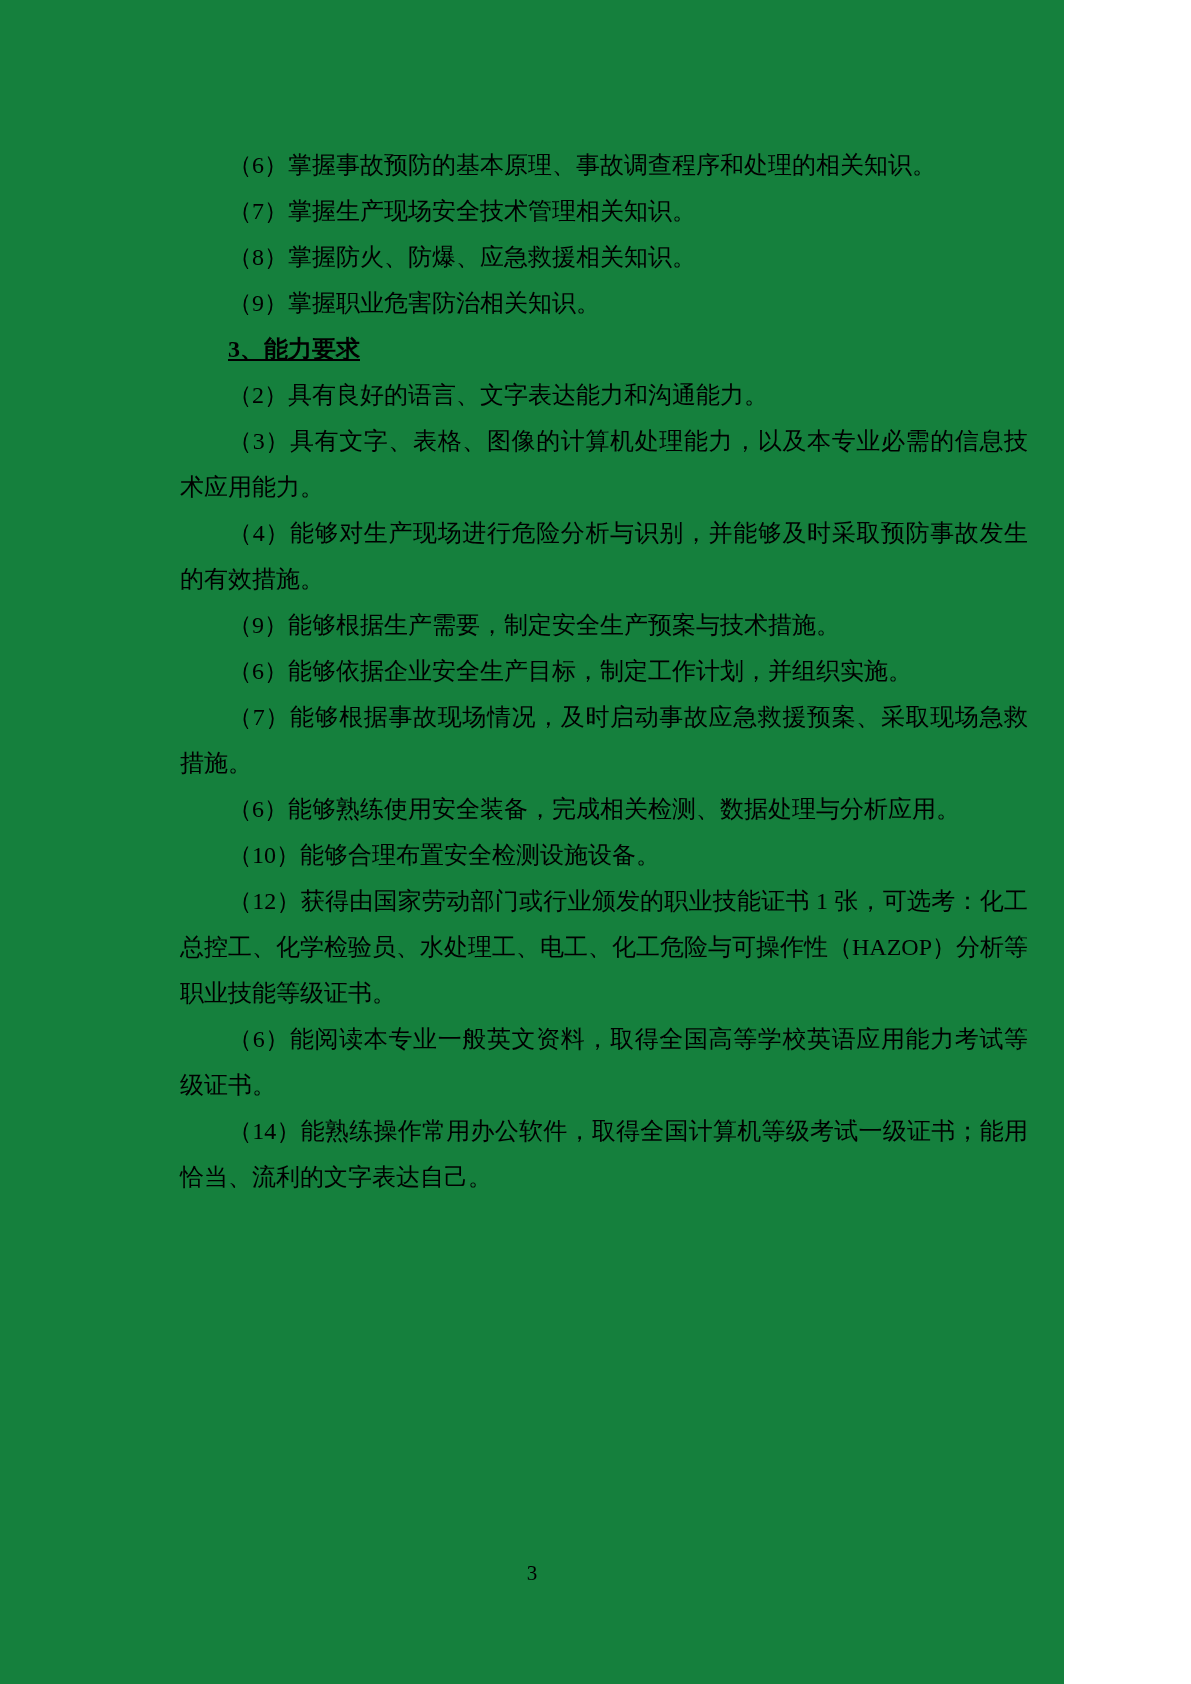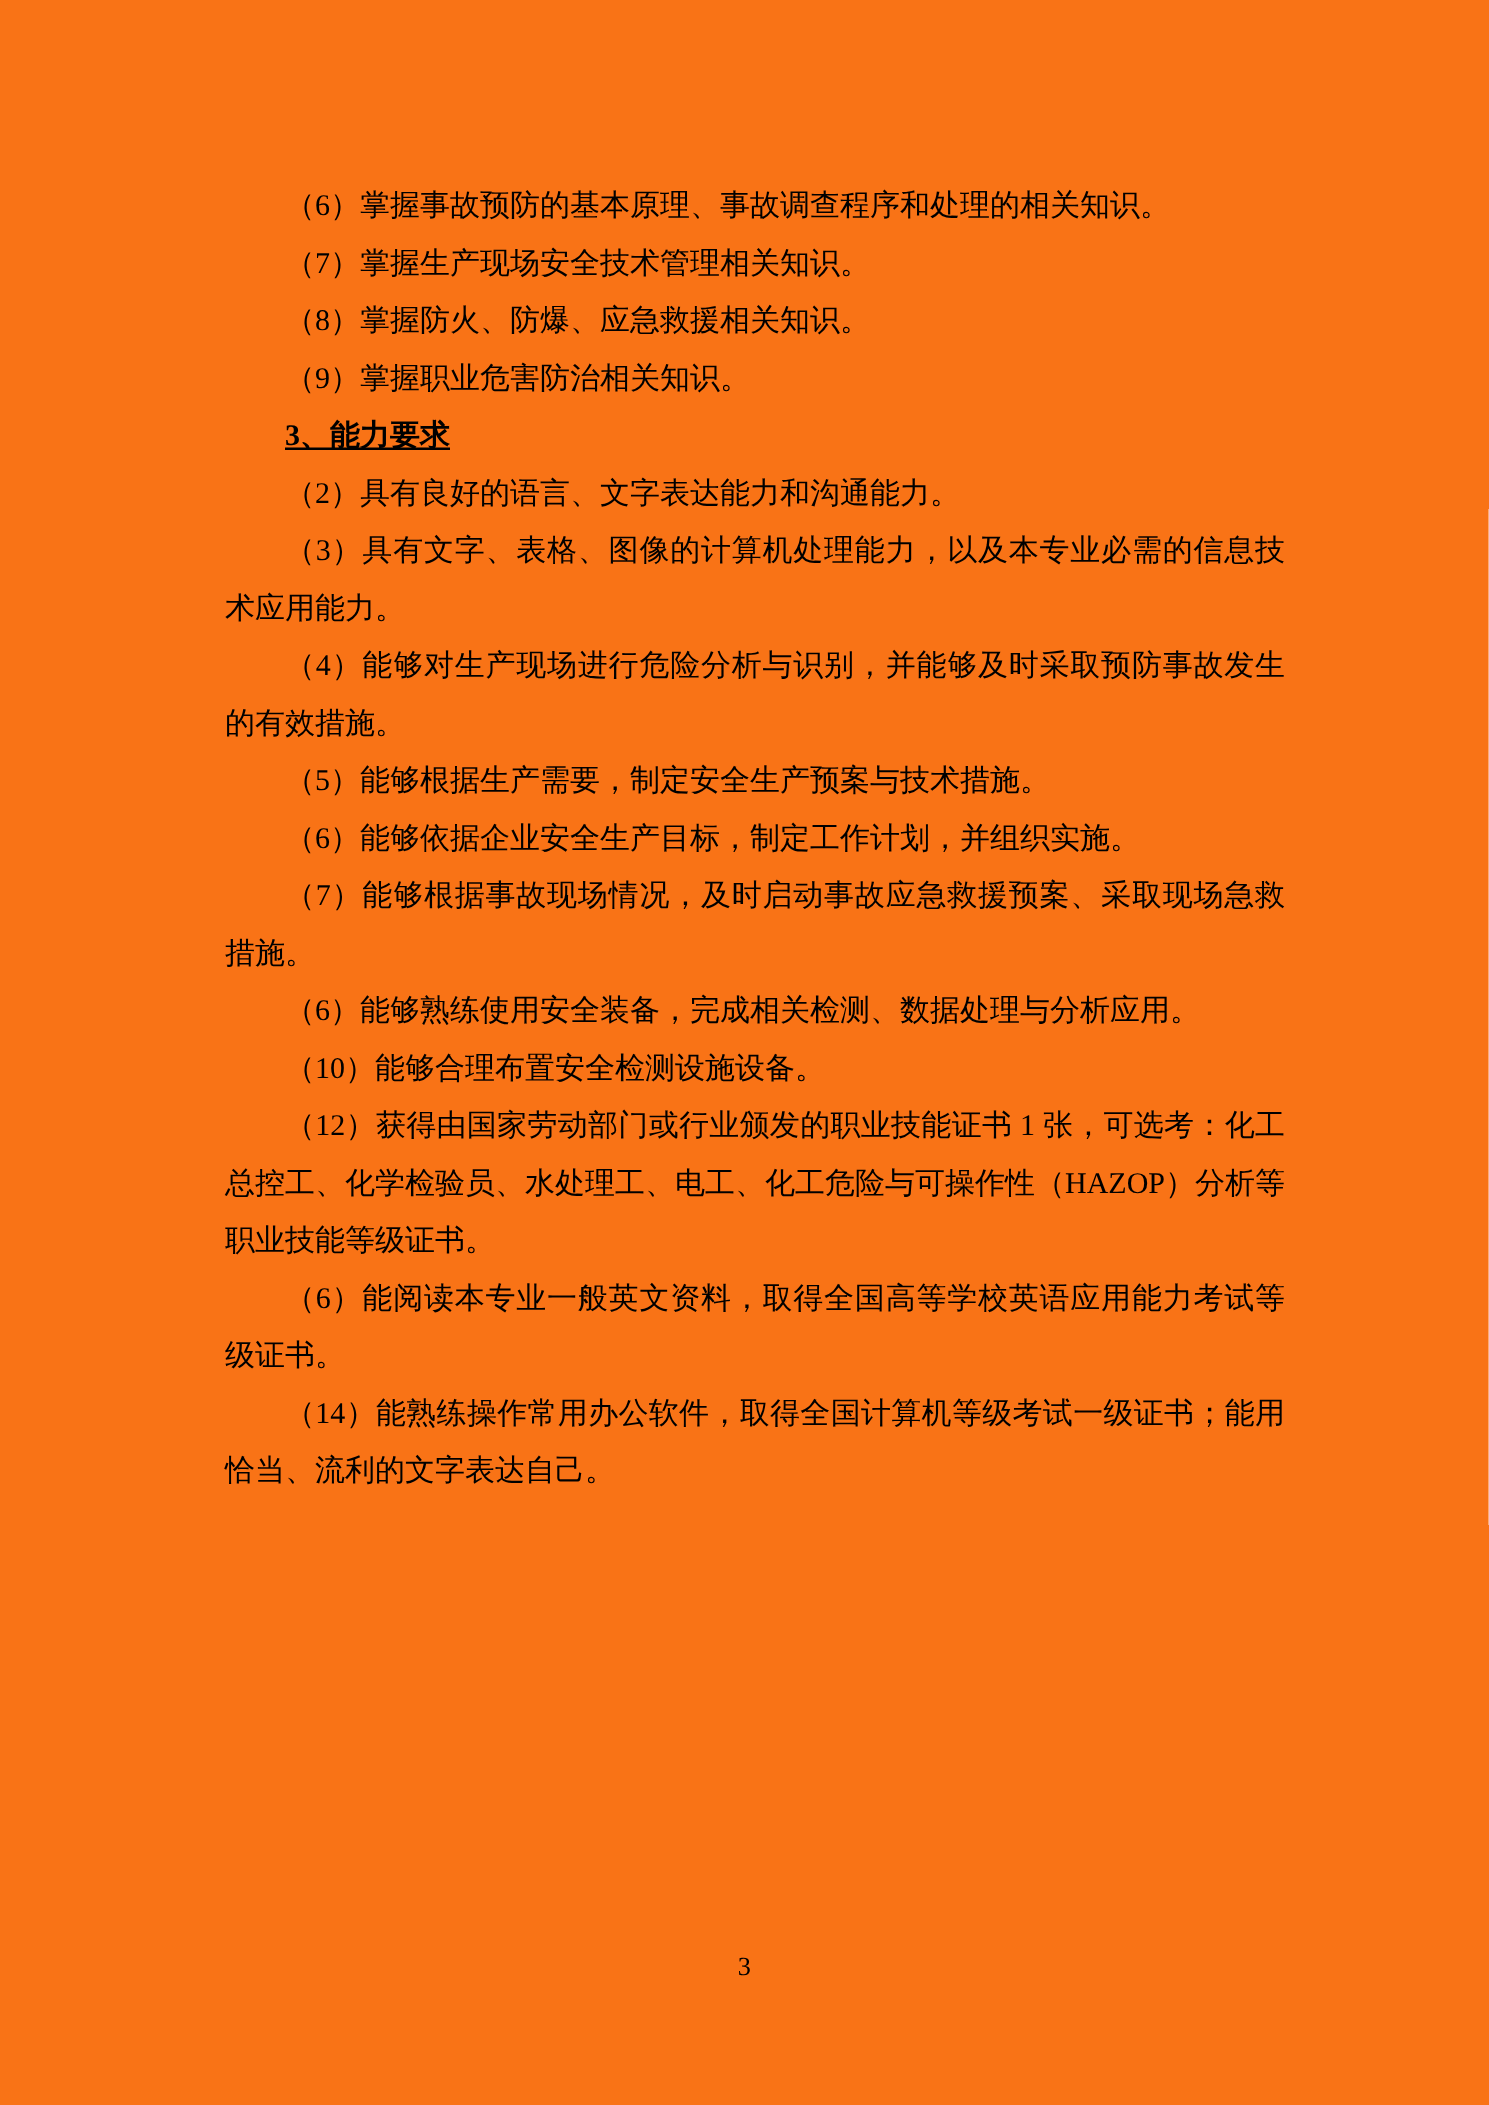--- a/index.html
+++ b/index.html
@@ -2,23 +2,23 @@
 <html><head>
 <meta charset="utf-8">
 <style>
   html, body {
     margin: 0;
     padding: 0;
     background: #ffffff;
   }
   .page {
     position: relative;
-    width: 1191px;
+    width: 1064px;
     height: 1684px;
-    background: #f97316;
+    background: #15803d;
     overflow: hidden;
     font-family: "Liberation Serif", "DejaVu Serif", serif;
     color: #000000;
   }
   .content {
     position: absolute;
     left: 180px;
     top: 142px;
     width: 848px;
     font-size: 24px;
@@ -55,21 +55,21 @@
 
   <div class="content">
     <p>（6）掌握事故预防的基本原理、事故调查程序和处理的相关知识。</p>
     <p>（7）掌握生产现场安全技术管理相关知识。</p>
     <p>（8）掌握防火、防爆、应急救援相关知识。</p>
     <p>（9）掌握职业危害防治相关知识。</p>
     <p class="heading">3、能力要求</p>
     <p>（2）具有良好的语言、文字表达能力和沟通能力。</p>
     <p>（3）具有文字、表格、图像的计算机处理能力，以及本专业必需的信息技术应用能力。</p>
     <p>（4）能够对生产现场进行危险分析与识别，并能够及时采取预防事故发生的有效措施。</p>
-    <p>（5）能够根据生产需要，制定安全生产预案与技术措施。</p>
+    <p>（9）能够根据生产需要，制定安全生产预案与技术措施。</p>
     <p>（6）能够依据企业安全生产目标，制定工作计划，并组织实施。</p>
     <p>（7）能够根据事故现场情况，及时启动事故应急救援预案、采取现场急救措施。</p>
     <p>（6）能够熟练使用安全装备，完成相关检测、数据处理与分析应用。</p>
     <p>（10）能够合理布置安全检测设施设备。</p>
     <p>（12）获得由国家劳动部门或行业颁发的职业技能证书 1 张，可选考：化工总控工、化学检验员、水处理工、电工、化工危险与可操作性（HAZOP）分析等职业技能等级证书。</p>
     <p>（6）能阅读本专业一般英文资料，取得全国高等学校英语应用能力考试等级证书。</p>
     <p>（14）能熟练操作常用办公软件，取得全国计算机等级考试一级证书；能用恰当、流利的文字表达自己。</p>
   </div>
 
   <div class="page-number">3</div>

